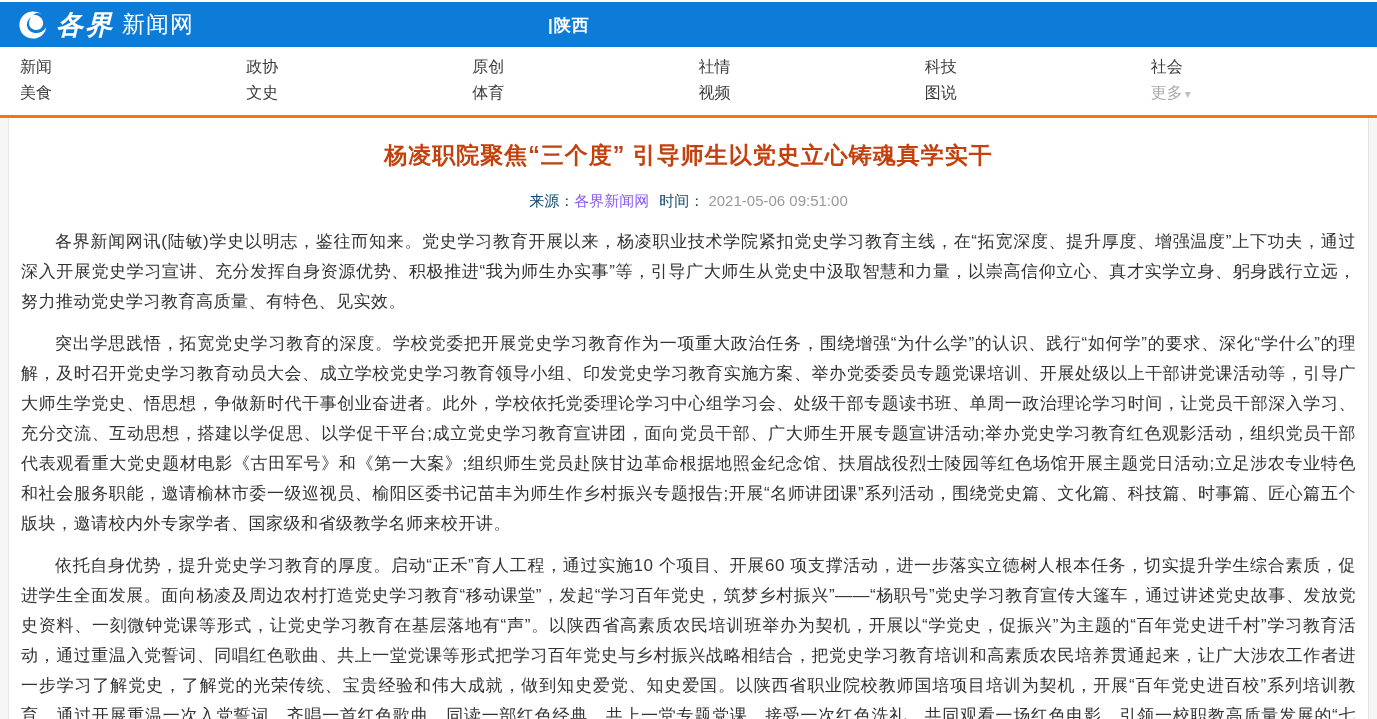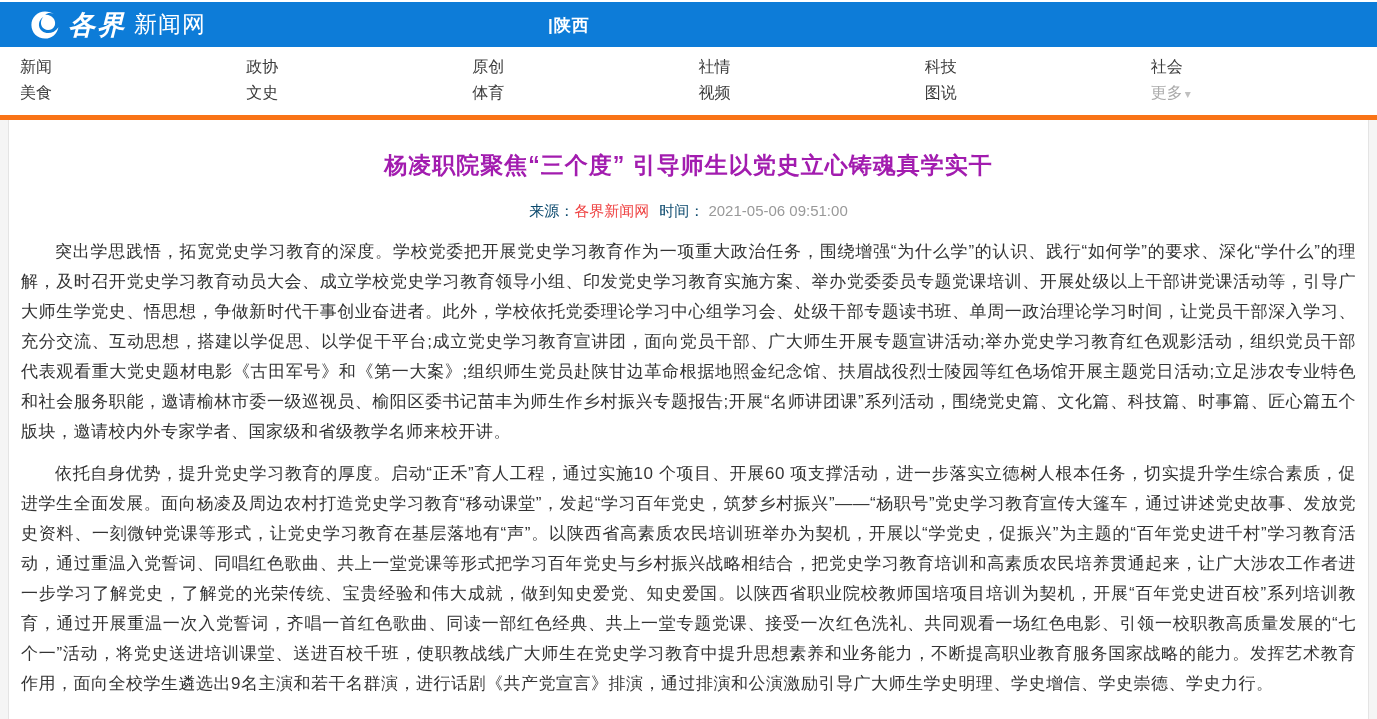--- a/index.html
+++ b/index.html
@@ -10,21 +10,21 @@
     color: #333;
   }
   
   .site-header {
     position: relative;
     height: 47px;
     background: #0d7cd8;
     border-top: 2px solid #ffffff;
     display: flex;
     align-items: center;
-    padding-left: 28px;
+    padding-left: 16px;
   }
   .logo {
     display: flex;
     align-items: center;
     color: #fff;
     cursor: pointer;
   }
   .logo-icon { width: 34px; height: 34px; margin-right: 6px; }
   .logo-brand {
     font-size: 27px;
@@ -41,21 +41,21 @@
     transform: translateY(-50%);
     color: #fff;
     font-size: 17px;
     font-weight: bold;
     letter-spacing: 1px;
     cursor: pointer;
   }
   
   .main-nav {
     background: #ffffff;
-    border-bottom: 5px solid #f97316;
+    border-bottom: 3px solid #f97316;
     padding: 9px 0 10px 20px;
     display: grid;
     grid-template-columns: repeat(6, 1fr);
     grid-row-gap: 4px;
   }
   .nav-item {
     font-size: 16px;
     color: #3c3c3c;
     line-height: 22px;
     cursor: pointer;
@@ -69,31 +69,31 @@
     background: #ffffff;
     border-left: 1px solid #e4e4e4;
     border-right: 1px solid #e4e4e4;
     min-height: 606px;
     padding: 18px 12px 20px 12px;
   }
   .article-title {
     text-align: center;
     font-size: 23px;
     font-weight: bold;
-    color: #a21caf;
+    color: #c2410c;
     letter-spacing: 1px;
-    margin-top: 12px;
+    margin-top: 4px;
   }
   .article-meta {
     text-align: center;
     font-size: 15px;
     color: #999;
     margin-top: 21px;
   }
-  .article-meta .source-name { color: #ef4444; margin-right: 10px; }
+  .article-meta .source-name { color: #8b5cf6; margin-right: 10px; }
   .article-meta .meta-label { color: #0c4a6e; }
   .article-body { margin-top: 16px; }
   .article-body p {
     font-size: 17px;
     line-height: 30px;
     color: #333;
     text-align: justify;
     text-indent: 2em;
     margin-bottom: 12px;
     letter-spacing: 0.5px;
@@ -128,16 +128,17 @@
   <a class="nav-item">图说</a>
   <a class="nav-item more"><span>更多</span><span class="chevron">▾</span></a>
 </nav>
 
 <main class="content-wrap">
   <h1 class="article-title">杨凌职院聚焦“三个度” 引导师生以党史立心铸魂真学实干</h1>
   <div class="article-meta">
     <span class="meta-label">来源：</span><span class="source-name">各界新闻网</span><span class="meta-label">时间：</span> <span class="meta-time">2021-05-06 09:51:00</span>
   </div>
   <div class="article-body">
+    <p>各界新闻网讯(陆敏)学史以明志，鉴往而知来。党史学习教育开展以来，杨凌职业技术学院紧扣党史学习教育主线，在“拓宽深度、提升厚度、增强温度”上下功夫，通过深入开展党史学习宣讲、充分发挥自身资源优势、积极推进“我为师生办实事”等，引导广大师生从党史中汲取智慧和力量，以崇高信仰立心、真才实学立身、躬身践行立远，努力推动党史学习教育高质量、有特色、见实效。</p>
     <p>突出学思践悟，拓宽党史学习教育的深度。学校党委把开展党史学习教育作为一项重大政治任务，围绕增强“为什么学”的认识、践行“如何学”的要求、深化“学什么”的理解，及时召开党史学习教育动员大会、成立学校党史学习教育领导小组、印发党史学习教育实施方案、举办党委委员专题党课培训、开展处级以上干部讲党课活动等，引导广大师生学党史、悟思想，争做新时代干事创业奋进者。此外，学校依托党委理论学习中心组学习会、处级干部专题读书班、单周一政治理论学习时间，让党员干部深入学习、充分交流、互动思想，搭建以学促思、以学促干平台;成立党史学习教育宣讲团，面向党员干部、广大师生开展专题宣讲活动;举办党史学习教育红色观影活动，组织党员干部代表观看重大党史题材电影《古田军号》和《第一大案》;组织师生党员赴陕甘边革命根据地照金纪念馆、扶眉战役烈士陵园等红色场馆开展主题党日活动;立足涉农专业特色和社会服务职能，邀请榆林市委一级巡视员、榆阳区委书记苗丰为师生作乡村振兴专题报告;开展“名师讲团课”系列活动，围绕党史篇、文化篇、科技篇、时事篇、匠心篇五个版块，邀请校内外专家学者、国家级和省级教学名师来校开讲。</p>
     <p>依托自身优势，提升党史学习教育的厚度。启动“正禾”育人工程，通过实施10 个项目、开展60 项支撑活动，进一步落实立德树人根本任务，切实提升学生综合素质，促进学生全面发展。面向杨凌及周边农村打造党史学习教育“移动课堂”，发起“学习百年党史，筑梦乡村振兴”——“杨职号”党史学习教育宣传大篷车，通过讲述党史故事、发放党史资料、一刻微钟党课等形式，让党史学习教育在基层落地有“声”。以陕西省高素质农民培训班举办为契机，开展以“学党史，促振兴”为主题的“百年党史进千村”学习教育活动，通过重温入党誓词、同唱红色歌曲、共上一堂党课等形式把学习百年党史与乡村振兴战略相结合，把党史学习教育培训和高素质农民培养贯通起来，让广大涉农工作者进一步学习了解党史，了解党的光荣传统、宝贵经验和伟大成就，做到知史爱党、知史爱国。以陕西省职业院校教师国培项目培训为契机，开展“百年党史进百校”系列培训教育，通过开展重温一次入党誓词，齐唱一首红色歌曲、同读一部红色经典、共上一堂专题党课、接受一次红色洗礼、共同观看一场红色电影、引领一校职教高质量发展的“七个一”活动，将党史送进培训课堂、送进百校千班，使职教战线广大师生在党史学习教育中提升思想素养和业务能力，不断提高职业教育服务国家战略的能力。发挥艺术教育作用，面向全校学生遴选出9名主演和若干名群演，进行话剧《共产党宣言》排演，通过排演和公演激励引导广大师生学史明理、学史增信、学史崇德、学史力行。</p>
   </div>
 </main>
 
 </body></html>

